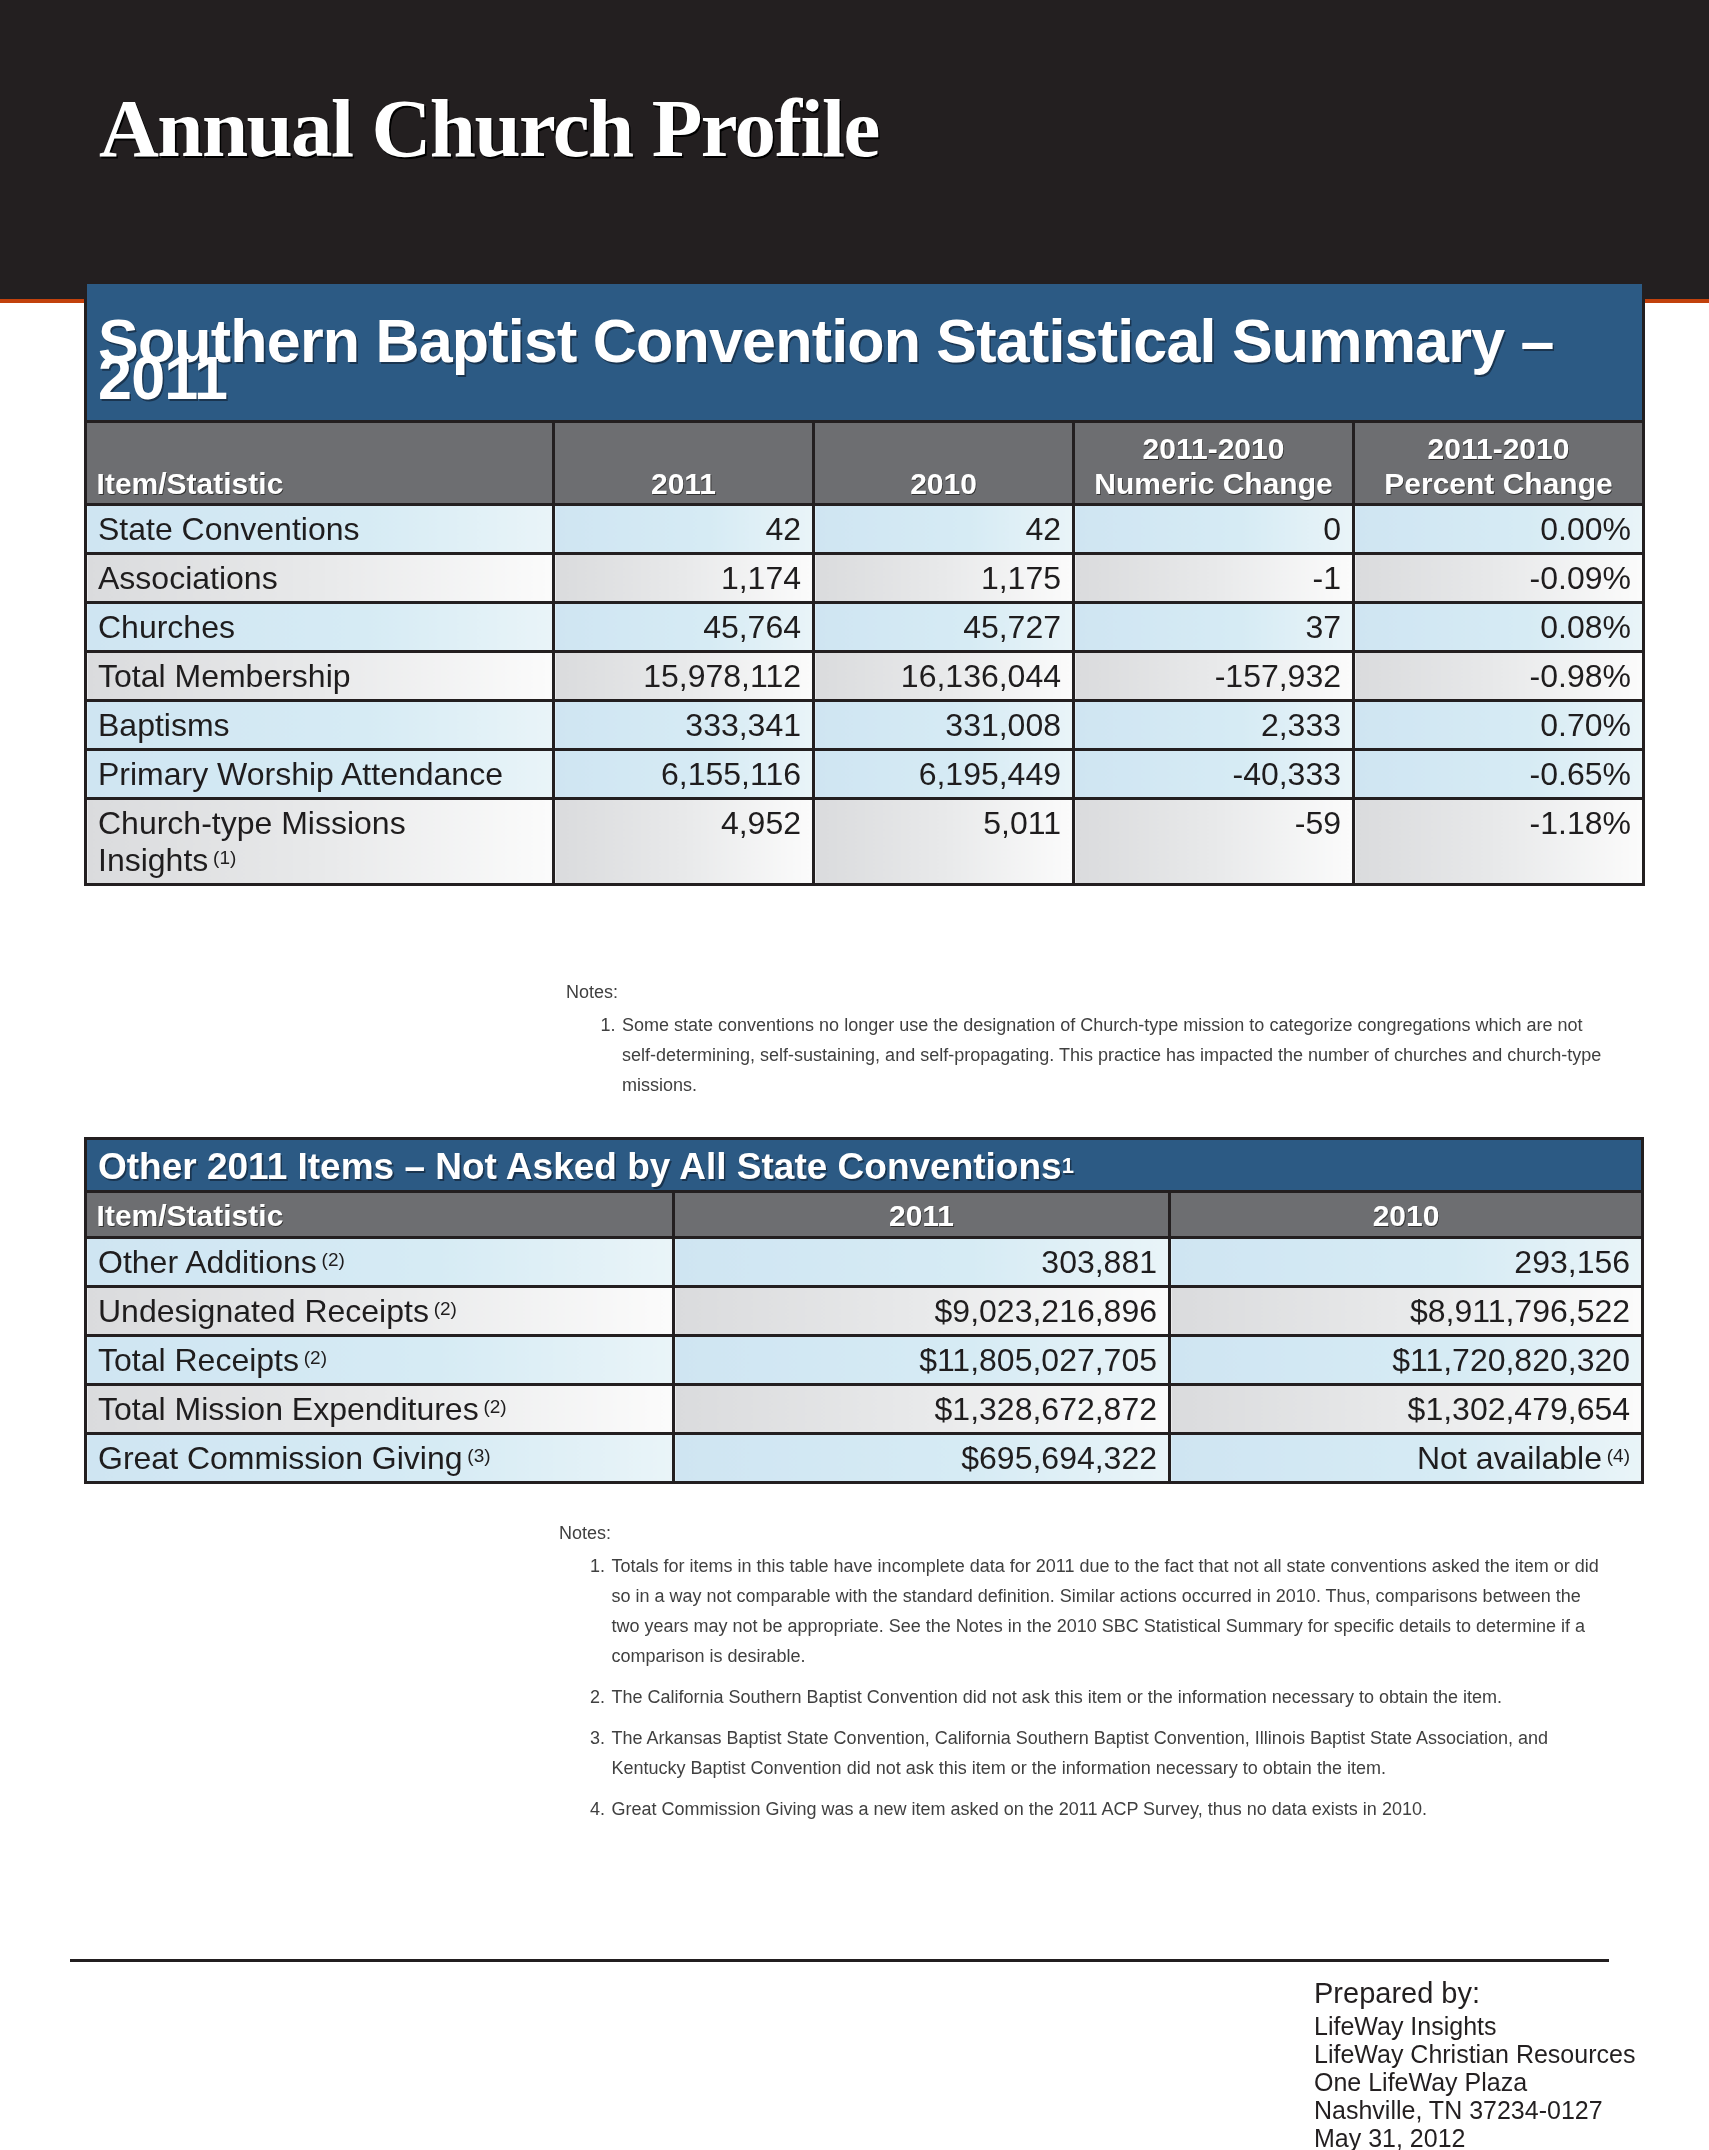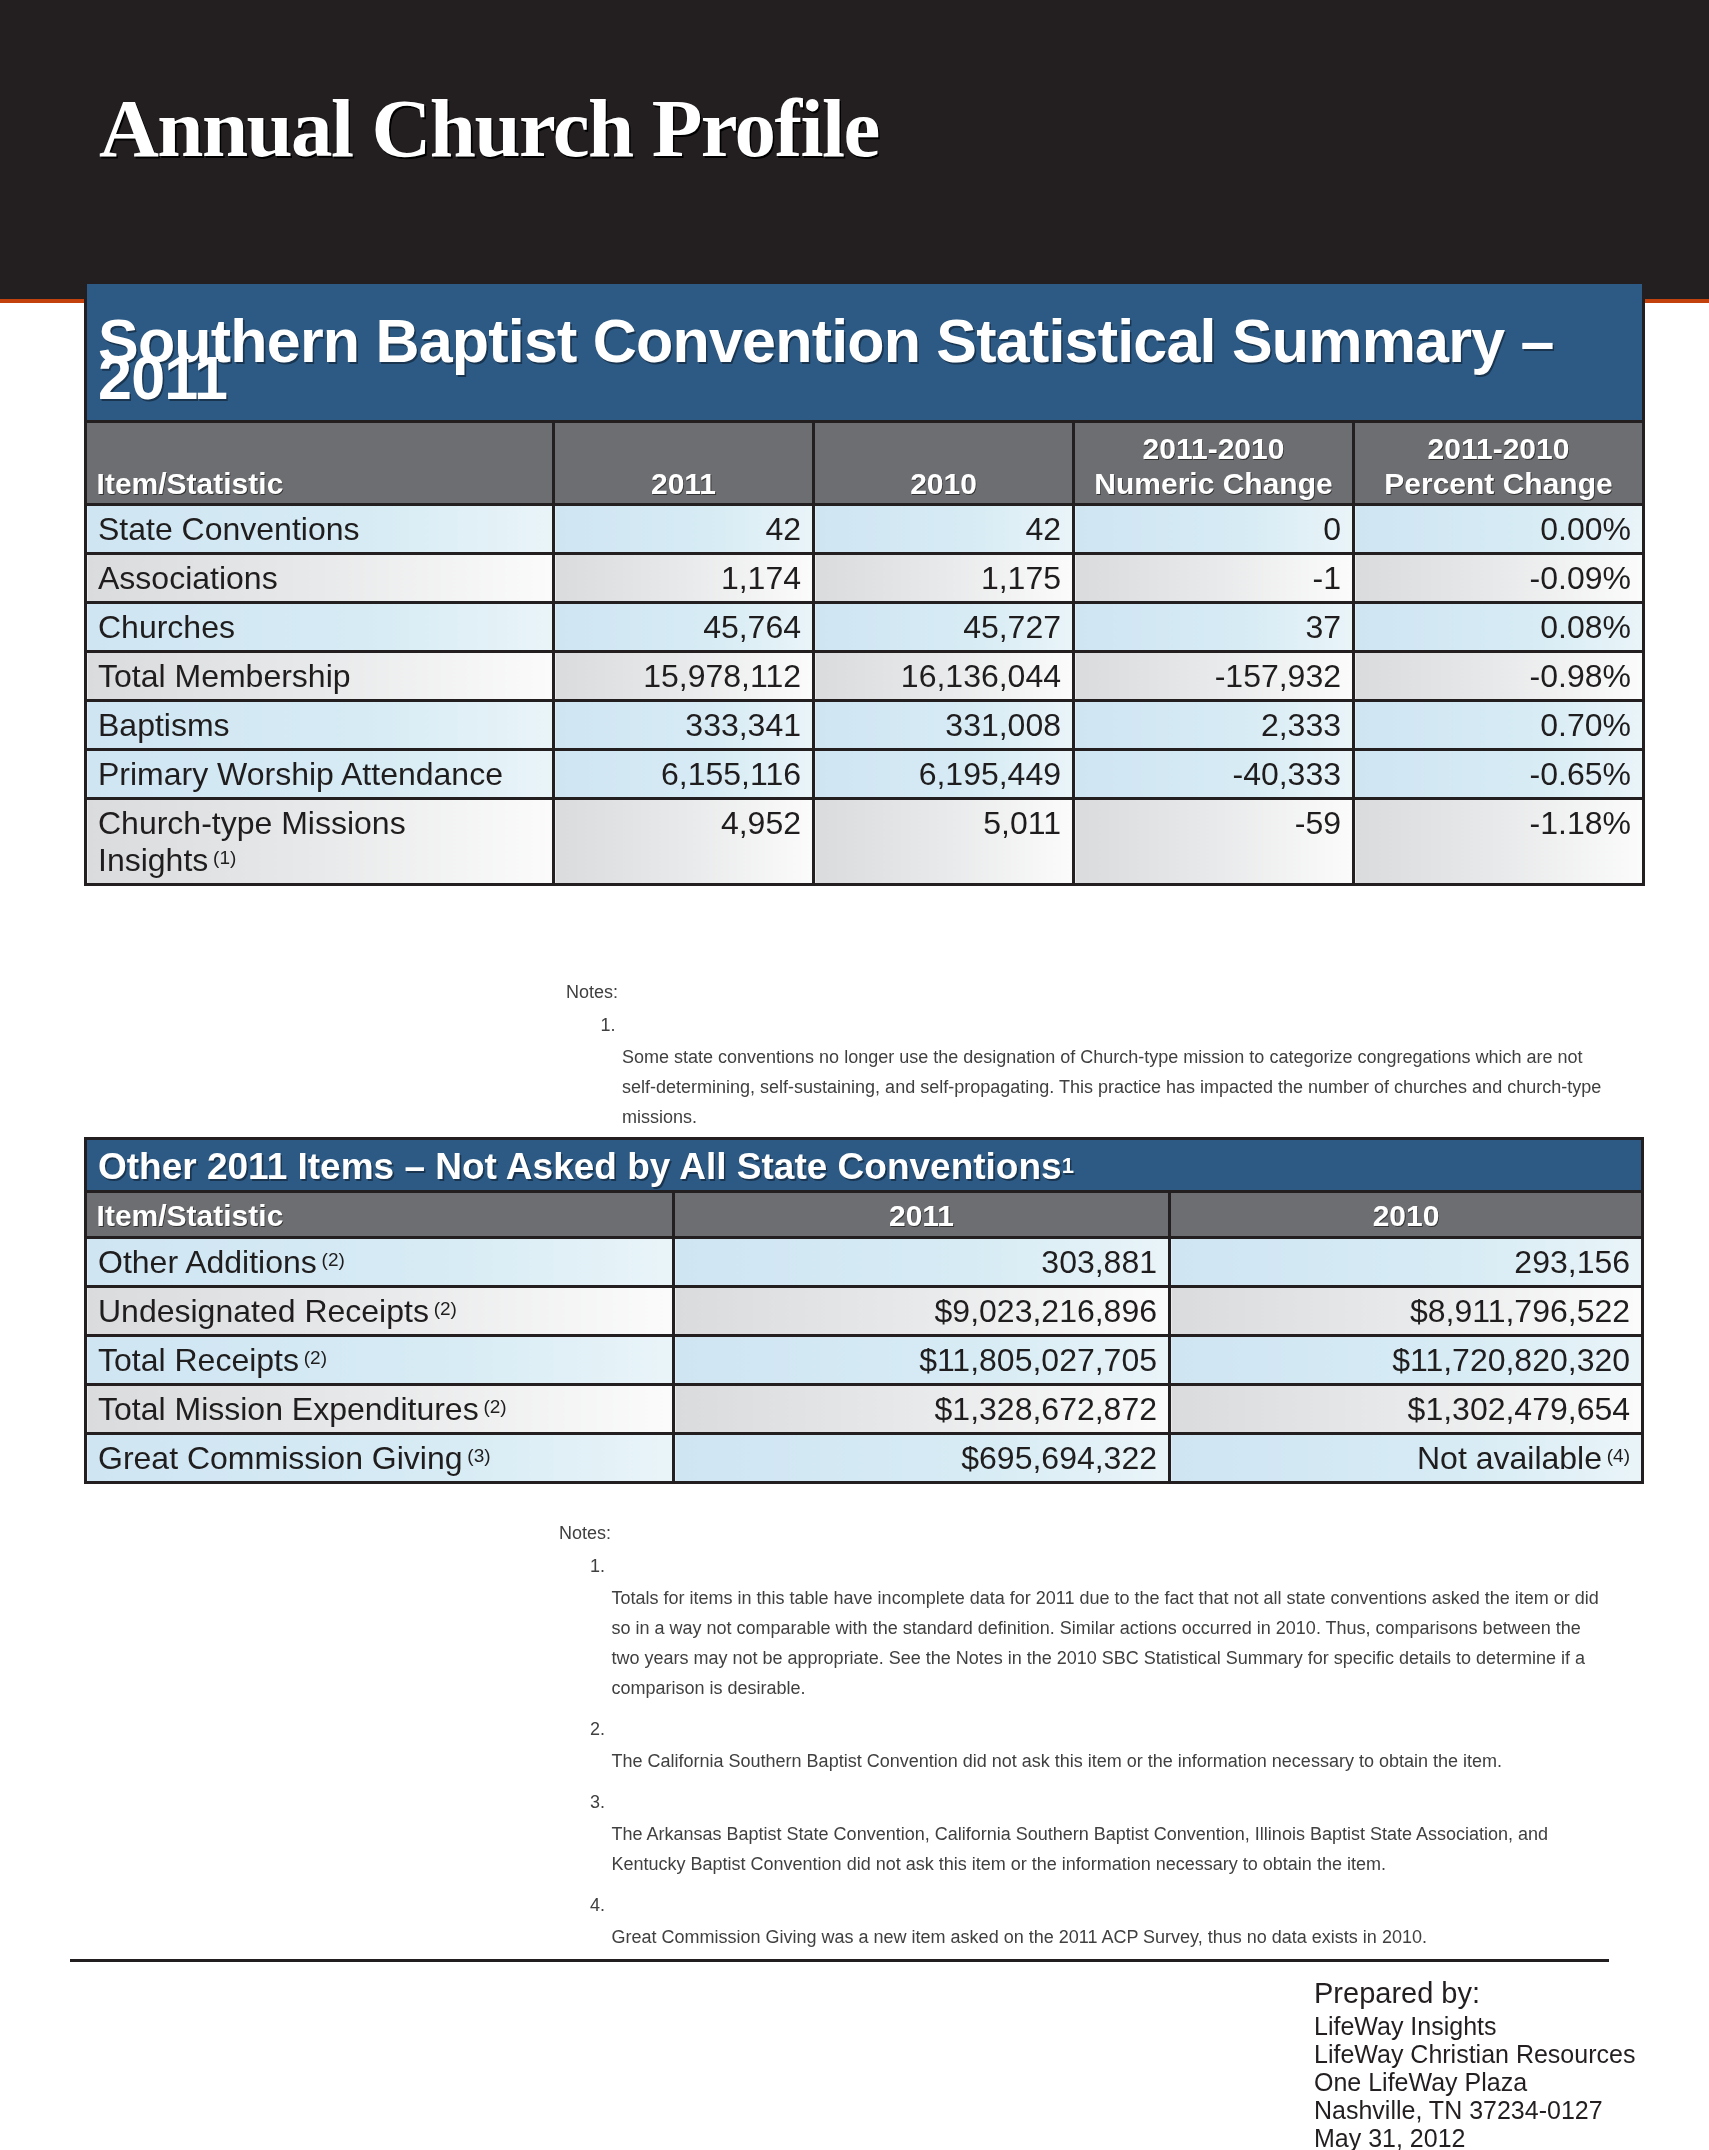--- a/index.html
+++ b/index.html
@@ -55,21 +55,21 @@
   #table2 { left: 84px; top: 1137px; width: 1557px; padding-left: 23px; }
   #table2 .title-row td { height: 53px; font-size: 37px; padding: 3.2px 11px 0 11px; vertical-align: middle; }
   #table2 .hdr th { height: 46px; vertical-align: middle; }
   #table2 tr.row td { height: 49px; }
 
   .notes { position: absolute; font-size: 18px; line-height: 30px; color: #404040; }
   .notes .notes-label { margin-bottom: 3.2px; }
   .notes ol { list-style: none; }
   .notes li { display: flex; margin-bottom: 11px; }
   .notes li .n { width: 35px; flex: none; text-align: right; padding-right: 6.4px; }
-  .notes li .t { flex: 1; margin-top: 32px; }
+  .notes li .t { flex: 1; }
 
   #notes1 { left: 566px; top: 977px; width: 1051px; }
   #notes1 .notes-label { margin-left: 0; }
   #notes1 ol { margin-left: 21px; }
 
   #notes2 { left: 559px; top: 1518px; width: 1051px; }
   #notes2 ol { margin-left: 17.5px; }
 
   .footer-rule { position: absolute; left: 70px; top: 1959px; width: 1539px; height: 3.2px; background: #231f20; }
 

